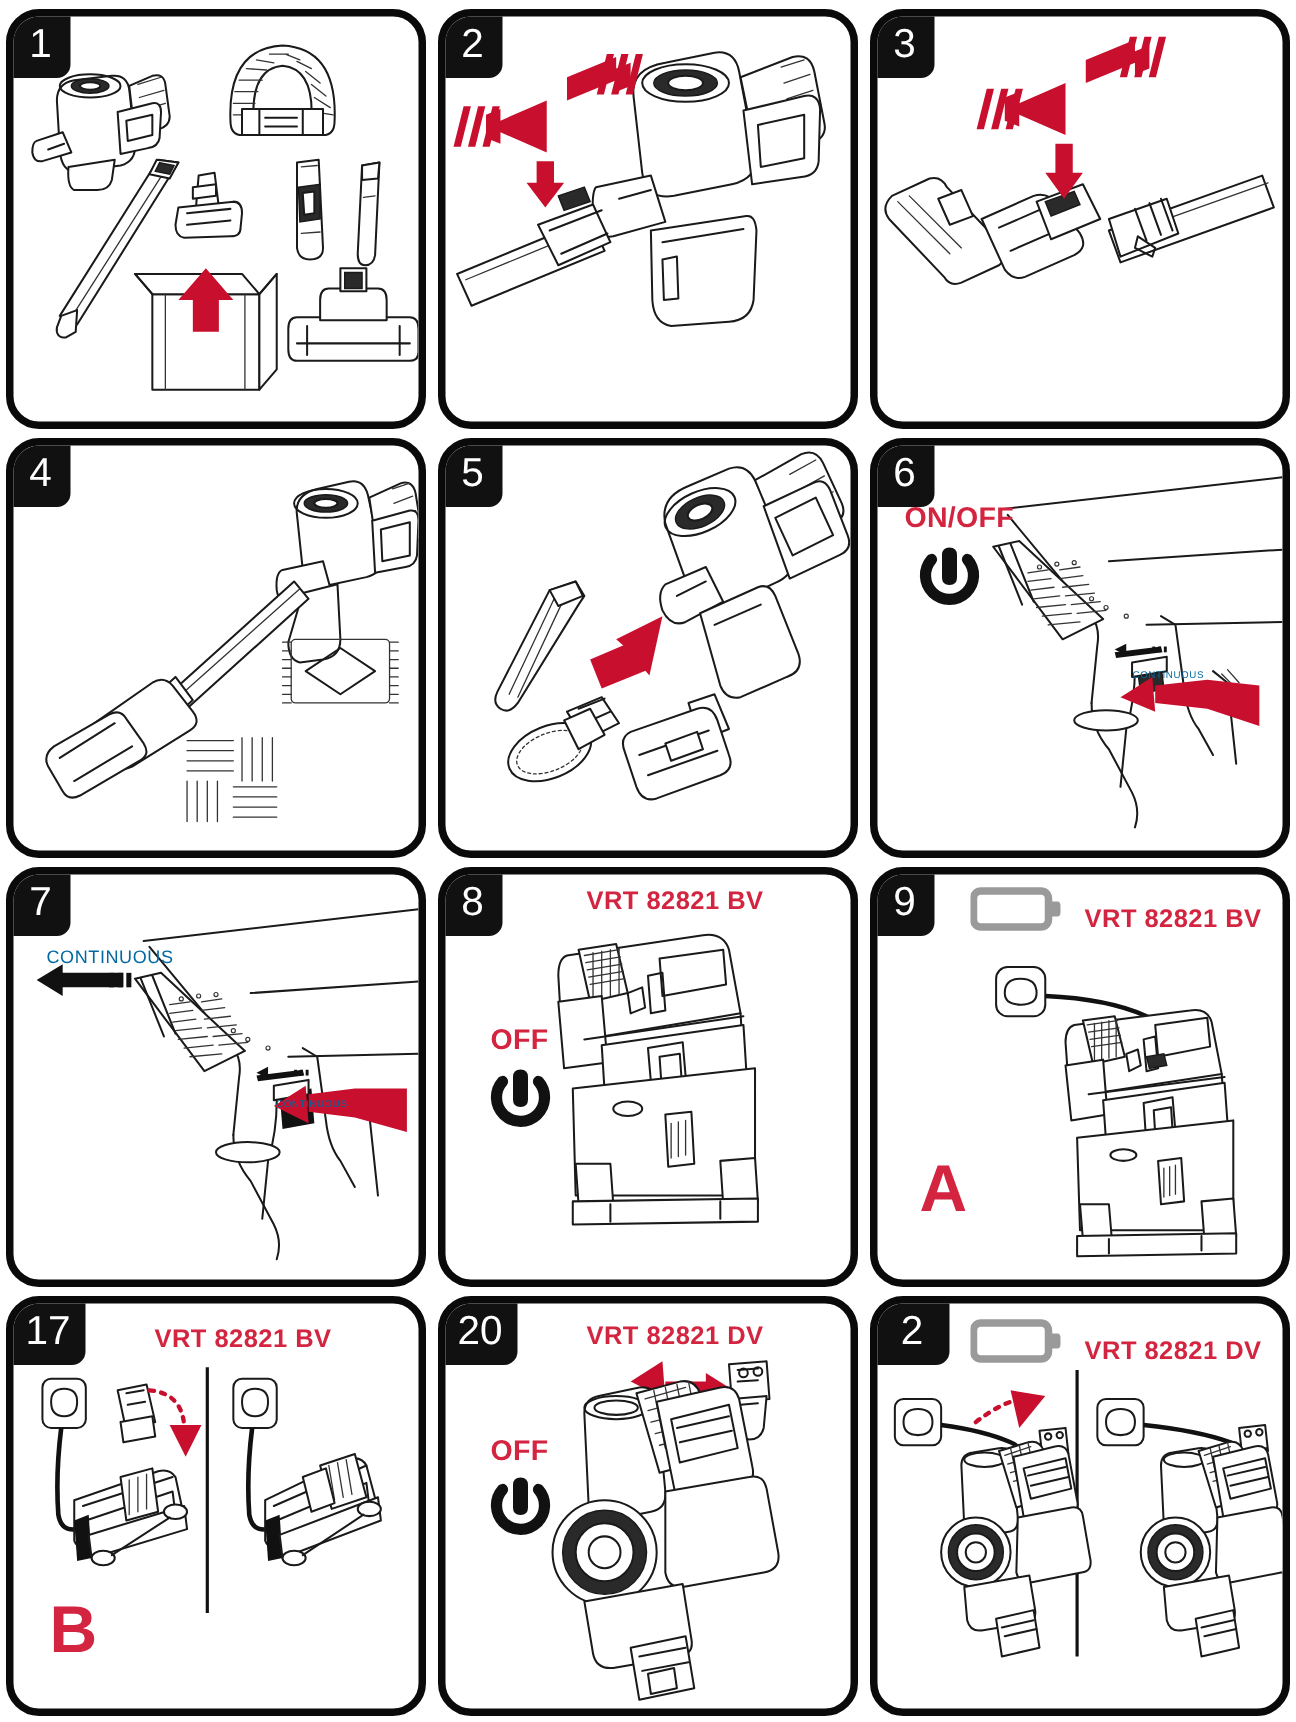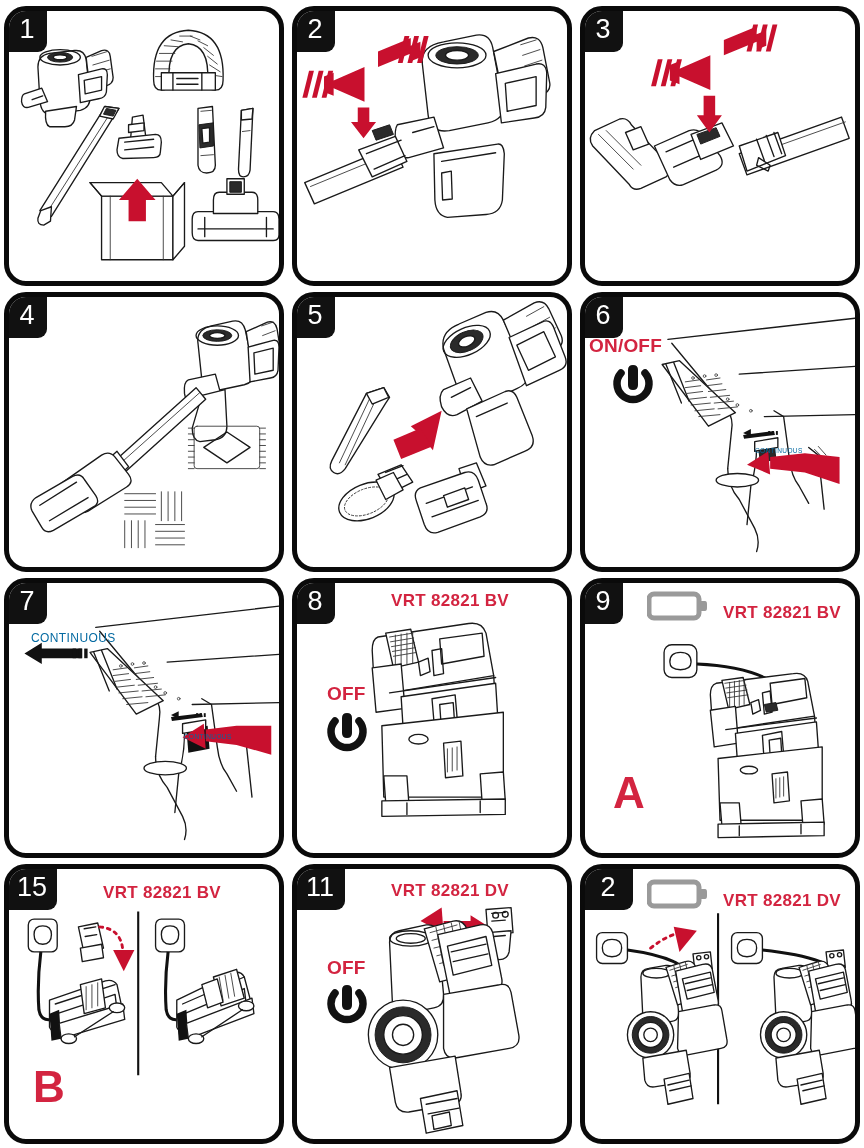--- a/index.html
+++ b/index.html
@@ -334,21 +334,21 @@
       </g>
       <g>
         <path class="red" d="M150 118 L134 126 L118 134 L126 141 L105 152 L117 164 L135 152 L141 159 Z"></path>
         <path class="red" d="M100 148 L128 136 L140 155 L108 168 Z"></path>
       </g>
     </svg>
   </div>
 
   <div class="panel">
     <div class="badge">6</div>
-    <div class="onoff-label" style="left:4px; top:38px;text-align:right;">ON/OFF</div>
+    <div class="onoff-label" style="left:18px; top:38px;text-align:right;">ON/OFF</div>
     <svg class="power-sym" style="left:22px; top:64px;" width="52" height="52" viewBox="0 0 52 52">
       <path class="blk" d="M26 4 Q31 4 31 9 L31 24 Q31 29 26 29 Q21 29 21 24 L21 9 Q21 4 26 4 Z"></path>
       <path fill="none" stroke="#111" stroke-width="7.5" stroke-linecap="round" d="M14 12 A16 16 0 1 0 38 12"></path>
     </svg>
     <div class="cont-label" style="left:170px; top:150px; font-size:6.5px;">CONTINUOUS</div>
     <svg class="art" viewBox="0 0 280 278">
       <g>
         <path class="ln" d="M86 44 L280 22"></path>
         <path class="ln" d="M90 48 L148 118 Q154 126 152 138 L148 178"></path>
         <path class="ln" d="M160 80 L280 72"></path>
@@ -524,21 +524,21 @@
         <path class="ln-h" d="M140 228 L142 252 L162 252 L160 228 Z"></path>
         <path class="ln-h" d="M224 226 L246 224 L248 250 L226 252 Z"></path>
         <path class="ln-h" d="M138 250 L248 248 L248 262 L138 264 Z"></path>
         <path class="ln" d="M160 252 L160 262 M224 250 L224 260"></path>
         <path class="ln-d" d="M186 126 L198 124 L200 132 L188 134 Z"></path>
       </g>
     </svg>
   </div>
 
   <div class="panel">
-    <div class="badge wide">15</div>
+    <div class="badge wide">17</div>
     <div class="model center" style="top:14px;">VRT 82821 BV</div>
     <div class="bigletter" style="left:24px; bottom:30px;">B</div>
     <svg class="art" viewBox="0 0 280 278">
       <line class="divider" x1="134" y1="44" x2="134" y2="214"></line>
 
       <g>
         <rect class="ln-h" x="20" y="52" width="30" height="34" rx="6" stroke-width="3.4"></rect>
         <path class="ln" d="M26 68 Q26 59 35 59 Q44 59 44 68 Q44 78 35 78 Q26 78 26 68 Z" stroke-width="2.2"></path>
       </g>
       <g>
@@ -583,21 +583,21 @@
         <path class="ln-t" d="M218 112 L222 136 M224 110 L228 134 M230 108 L234 132"></path>
         <path class="ln-h" d="M200 120 L216 114 L222 138 L206 144 Z"></path>
         <ellipse class="ln-h" cx="194" cy="176" rx="8" ry="5"></ellipse>
         <ellipse class="ln-h" cx="246" cy="142" rx="8" ry="5"></ellipse>
         <path class="ln" d="M200 174 L242 146"></path>
       </g>
     </svg>
   </div>
 
   <div class="panel">
-    <div class="badge wide">11</div>
+    <div class="badge wide">20</div>
     <div class="model center" style="top:12px;">VRT 82821 DV</div>
     <div class="onoff-label" style="left:30px; top:88px;">OFF</div>
     <svg class="power-sym" style="left:24px; top:112px;" width="52" height="52" viewBox="0 0 52 52">
       <path class="blk" d="M26 4 Q31 4 31 9 L31 24 Q31 29 26 29 Q21 29 21 24 L21 9 Q21 4 26 4 Z"></path>
       <path fill="none" stroke="#111" stroke-width="7.5" stroke-linecap="round" d="M14 12 A16 16 0 1 0 38 12"></path>
     </svg>
     <svg class="art" viewBox="0 0 280 278">
       <g>
         <path class="red" d="M152 42 L152 54 L180 54 L180 48 L196 58 L180 68 L180 62 L152 62 Z"></path>
         <path class="red" d="M150 40 L152 66 L128 54 Z"></path>

